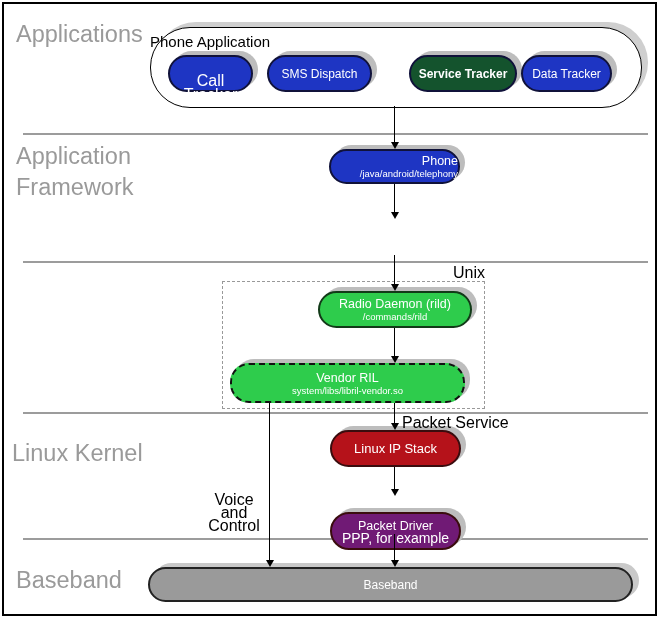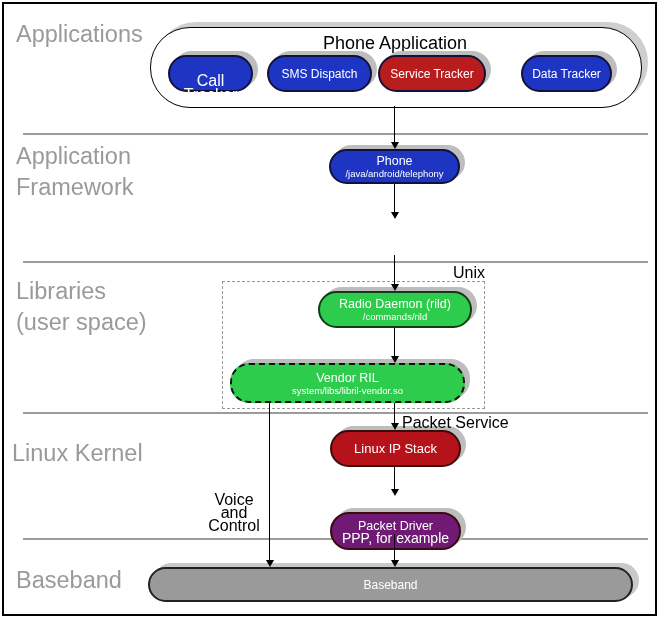--- a/index.html
+++ b/index.html
@@ -8,65 +8,63 @@
   .frame{position:absolute;left:2px;top:2px;width:651px;height:610px;border:2px solid #000;}
   .section-label{position:absolute;color:#9a9a9a;font-size:23.5px;line-height:31px;white-space:pre-line;}
   .divider{position:absolute;left:23px;width:625px;height:2px;background:#9c9c9c;}
   .pill{position:absolute;border-radius:19px;display:flex;flex-direction:column;align-items:center;
         justify-content:center;color:#fff;text-align:center;border:2px solid #10123a;
         box-shadow:5px -4px 0 0 #bdbdbd;box-sizing:border-box;}
   .pill .t{font-size:12.5px;line-height:14px;}
   .pill .s{font-size:9.5px;line-height:11px;}
   .container-box{position:absolute;left:150px;top:27px;width:490px;height:79px;border:1px solid #000;
         border-radius:40px;background:#fff;box-shadow:6px -5px 0 0 #cfcfcf;}
-  .container-title{position:absolute;left:150px;top:33px;width:490px;text-align:center;
-        font-size:18px;color:#000;}
+  .container-title{position:absolute;left:150px;top:33px;width:490px;text-align:left;
+        font-size:15px;color:#000;}
   .dashed-box{position:absolute;left:222px;top:281px;width:263px;height:128px;
         border:1px dashed #999;box-sizing:border-box;}
   .small-label{position:absolute;font-size:16px;color:#000;line-height:13px;}
   .vline{position:absolute;width:1px;background:#000;}
   .ahead{position:absolute;width:0;height:0;border-left:4px solid transparent;
         border-right:4px solid transparent;border-top:7px solid #000;}
 </style>
 </head>
 <body>
 
 <div class="stage">
   <div class="frame"></div>
 
   <div class="section-label" style="left:16px;top:19px;">Applications</div>
   <div class="section-label" style="left:16px;top:141px;">Application
 Framework</div>
-  <div class="section-label" style="left:16px;top:276px;">Libraries
-(user space)</div>
   <div class="section-label" style="left:12px;top:438px;">Linux Kernel</div>
   <div class="section-label" style="left:16px;top:565px;">Baseband</div>
 
   <div class="divider" style="top:133px;"></div>
   <div class="divider" style="top:261px;"></div>
   <div class="divider" style="top:412px;"></div>
   <div class="divider" style="top:538px;"></div>
 
   <div class="container-box"></div>
   <div class="container-title">Phone Application</div>
 
   <div class="pill" style="left: 168px; top: 55px; width: 85px; height: 37px; background-color: rgb(30, 53, 195);">
     <div class="t" style="font-size:16px;margin-top:28px;">Call Tracker</div>
   </div>
   <div class="pill" style="left: 267px; top: 55px; width: 105px; height: 37px; background-color: rgb(30, 53, 195);">
     <div class="t" style="font-size:12px;">SMS Dispatch</div>
   </div>
-  <div class="pill" style="left: 378px; top: 55px; width: 108px; height: 37px; background-color: #b91c1c;">
+  <div class="pill" style="left: 409px; top: 55px; width: 108px; height: 37px; background-color: #14532d; font-weight: bold;">
     <div class="t" style="font-size:12px;">Service Tracker</div>
   </div>
   <div class="pill" style="left: 521px; top: 55px; width: 91px; height: 37px; background-color: rgb(30, 53, 195);">
     <div class="t" style="font-size:12px;">Data Tracker</div>
   </div>
 
-  <div class="pill" style="left: 329px; top: 149px; width: 131px; height: 35px; background-color: rgb(30, 53, 195);">
+  <div class="pill" style="left: 329px; top: 149px; width: 131px; height: 35px; background-color: rgb(30, 53, 195); align-items: flex-end;">
     <div class="t">Phone</div>
     <div class="s">/java/android/telephony</div>
   </div>
 
   <div class="dashed-box"></div>
   <div class="small-label" style="left:430px;top:266px;width:55px;text-align:right;">Unix</div>
 
   <div class="pill" style="left: 230px; top: 363px; width: 235px; height: 40px; border: 2px dashed rgb(17, 17, 17); background-color: rgb(46, 204, 76);">
     <div class="t">Vendor RIL</div>
     <div class="s">system/libs/libril-vendor.so</div>

